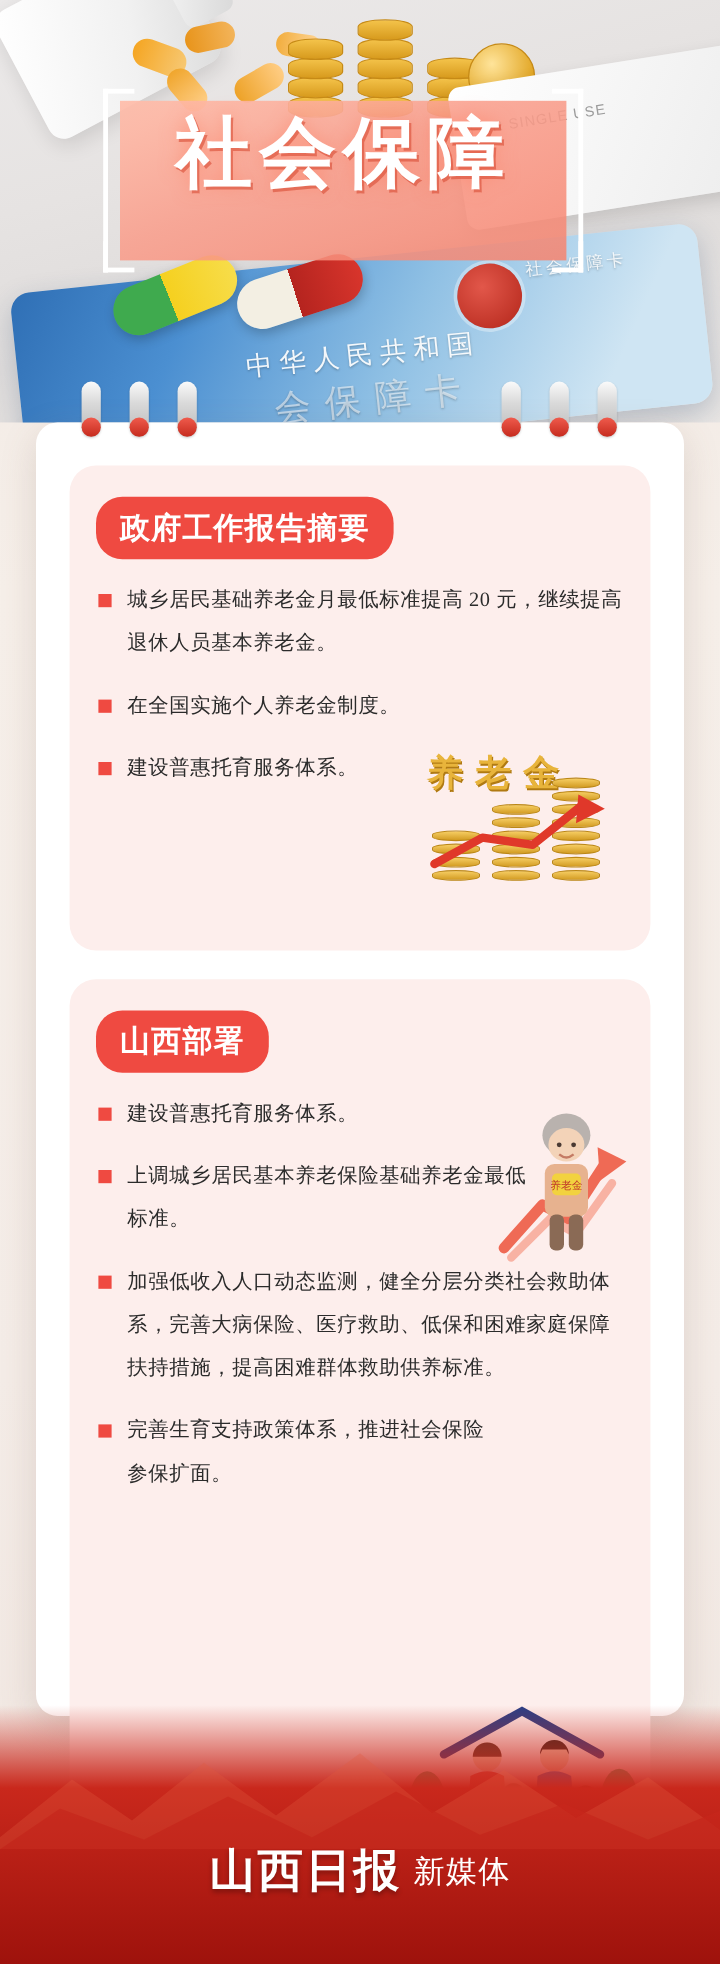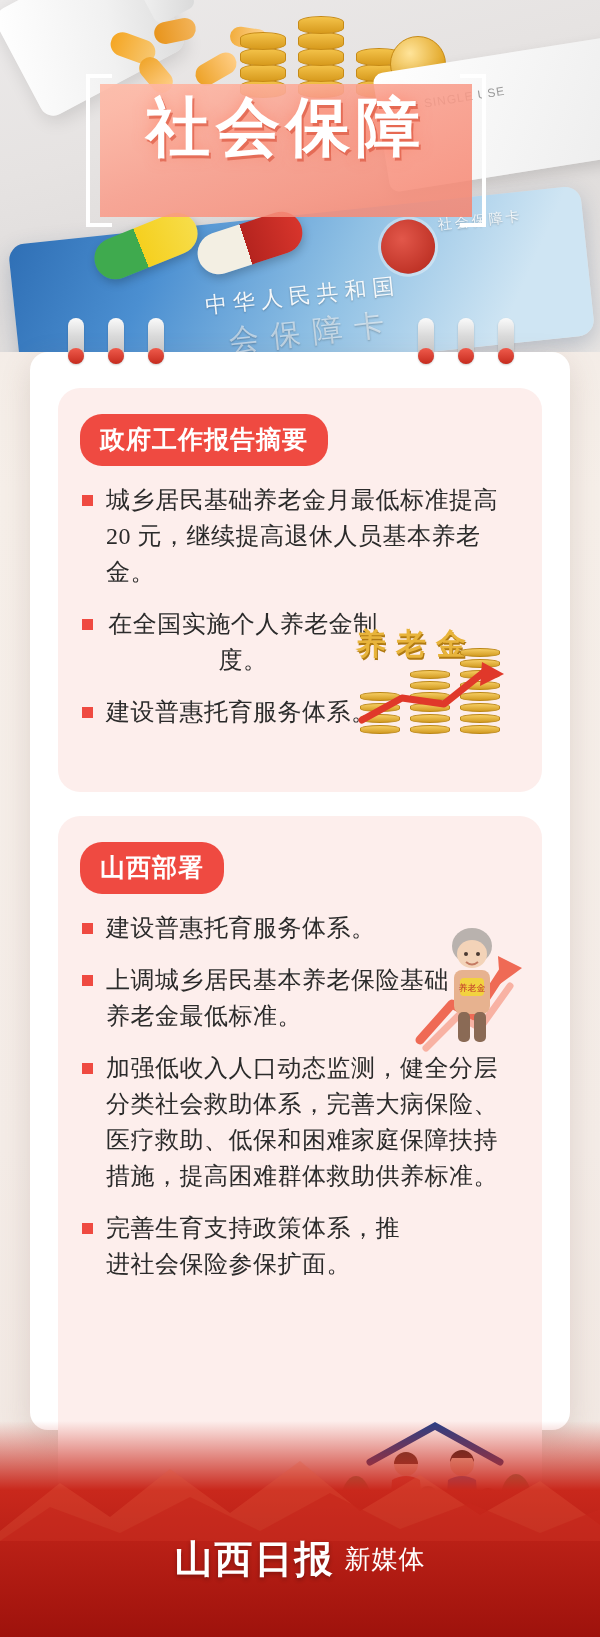--- a/index.html
+++ b/index.html
@@ -185,31 +185,31 @@
     letter-spacing:1px;
     text-align:center;
   }
   ul.items{ list-style:none; margin:6px 20px 0 22px;}
   ul.items li{
     position:relative;
     padding-left:26px;
     margin-bottom:16px;
     color:#2b2b2b;
     font-family:"Liberation Serif", serif;
-    font-size:24px;
+    font-size:17px;
     line-height:36px;
     letter-spacing:.5px;
   }
   ul.items li:before{
     content:"";
     position:absolute; left:2px; top:13px;
     width:11px; height:11px;
     background:#ef4a41;
   }
-  li.narrow{ max-width:300px;text-align:center; }
+  li.narrow{ max-width:300px; }
   li.narrow2{ max-width:370px; }
   li.narrow3{ max-width:330px; }
 
   
   .art-pension{
     position:absolute; right:14px; top:236px;
     width:176px; height:118px;
   }
   .art-pension .lbl{
     position:absolute; top:0; left:4px;

